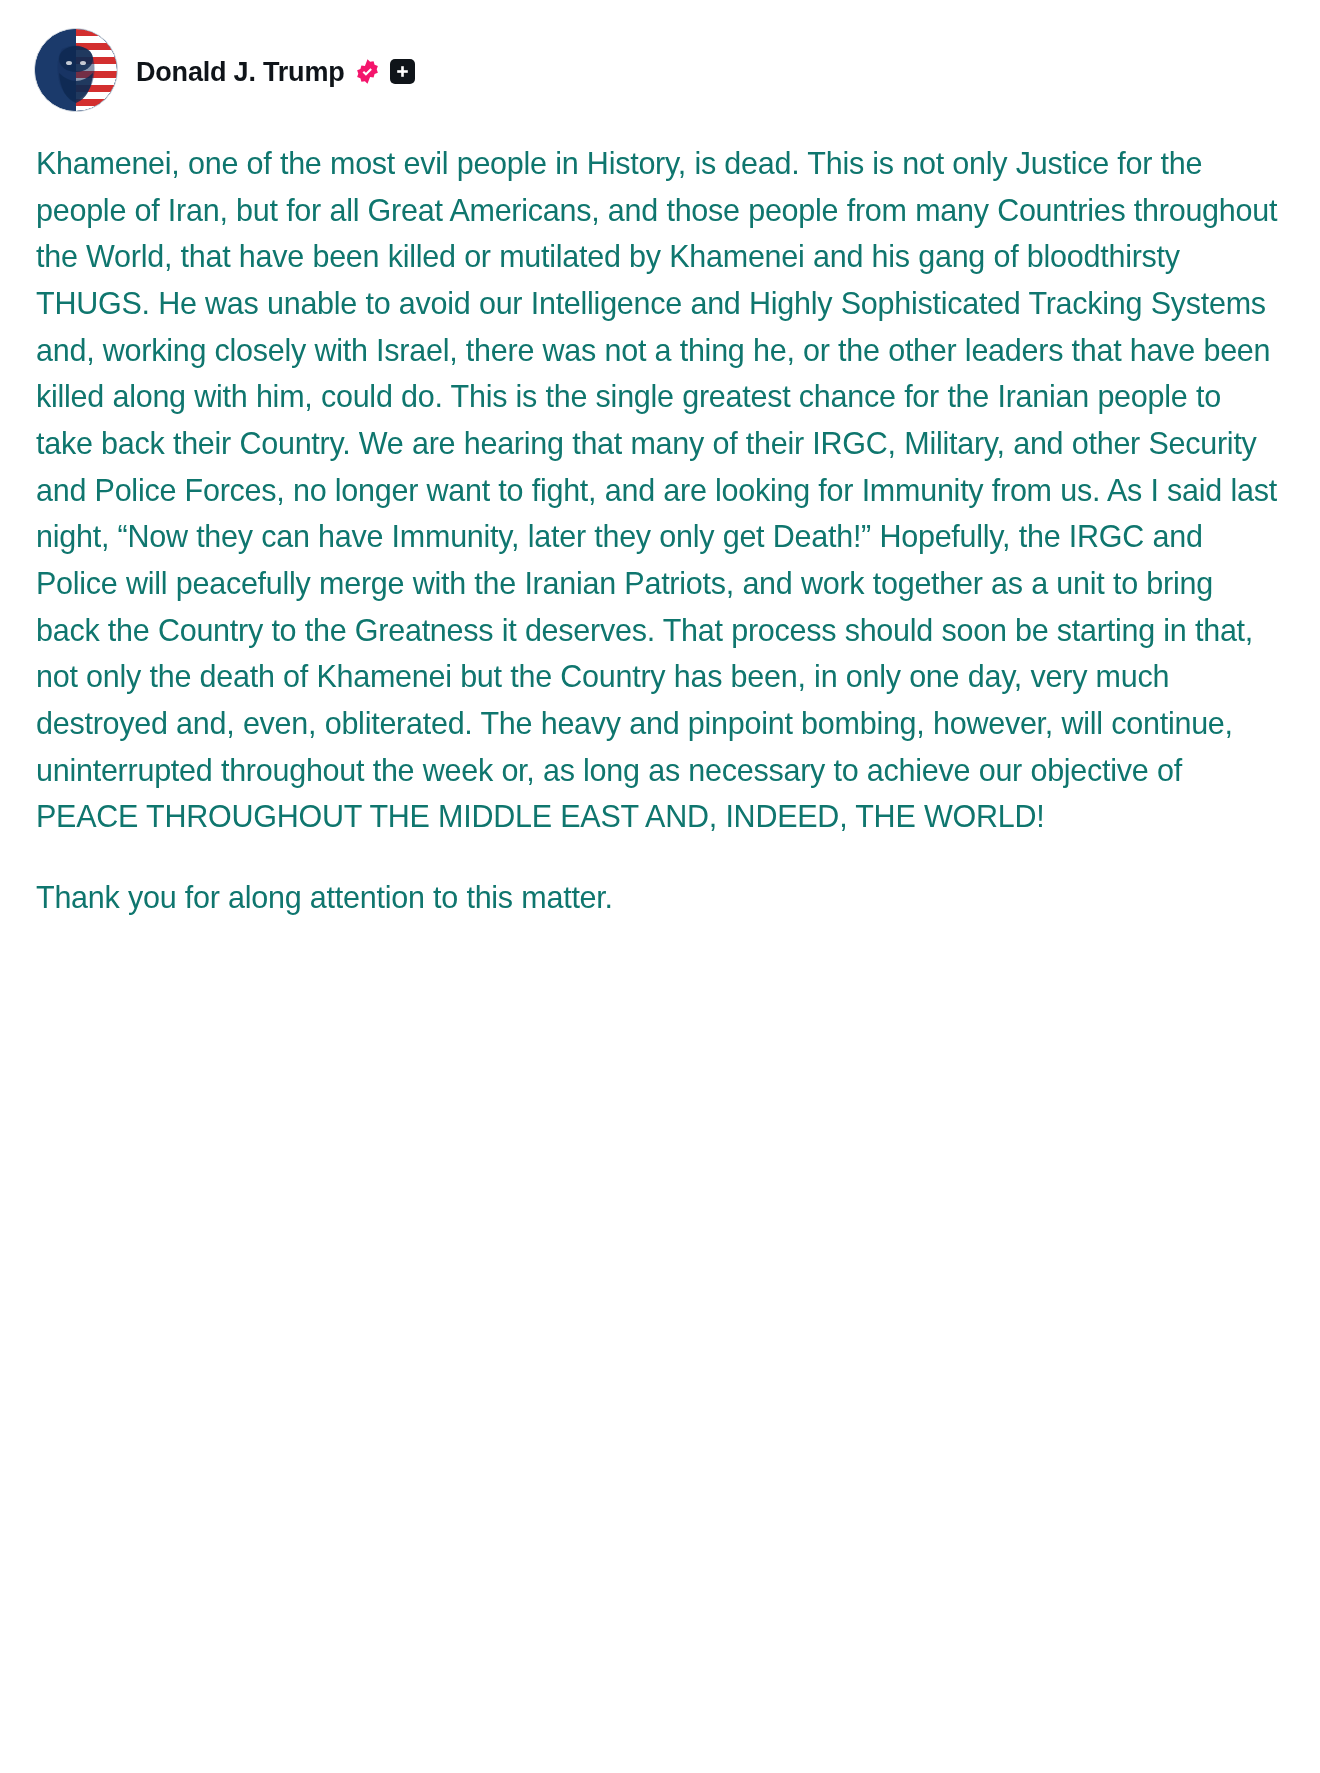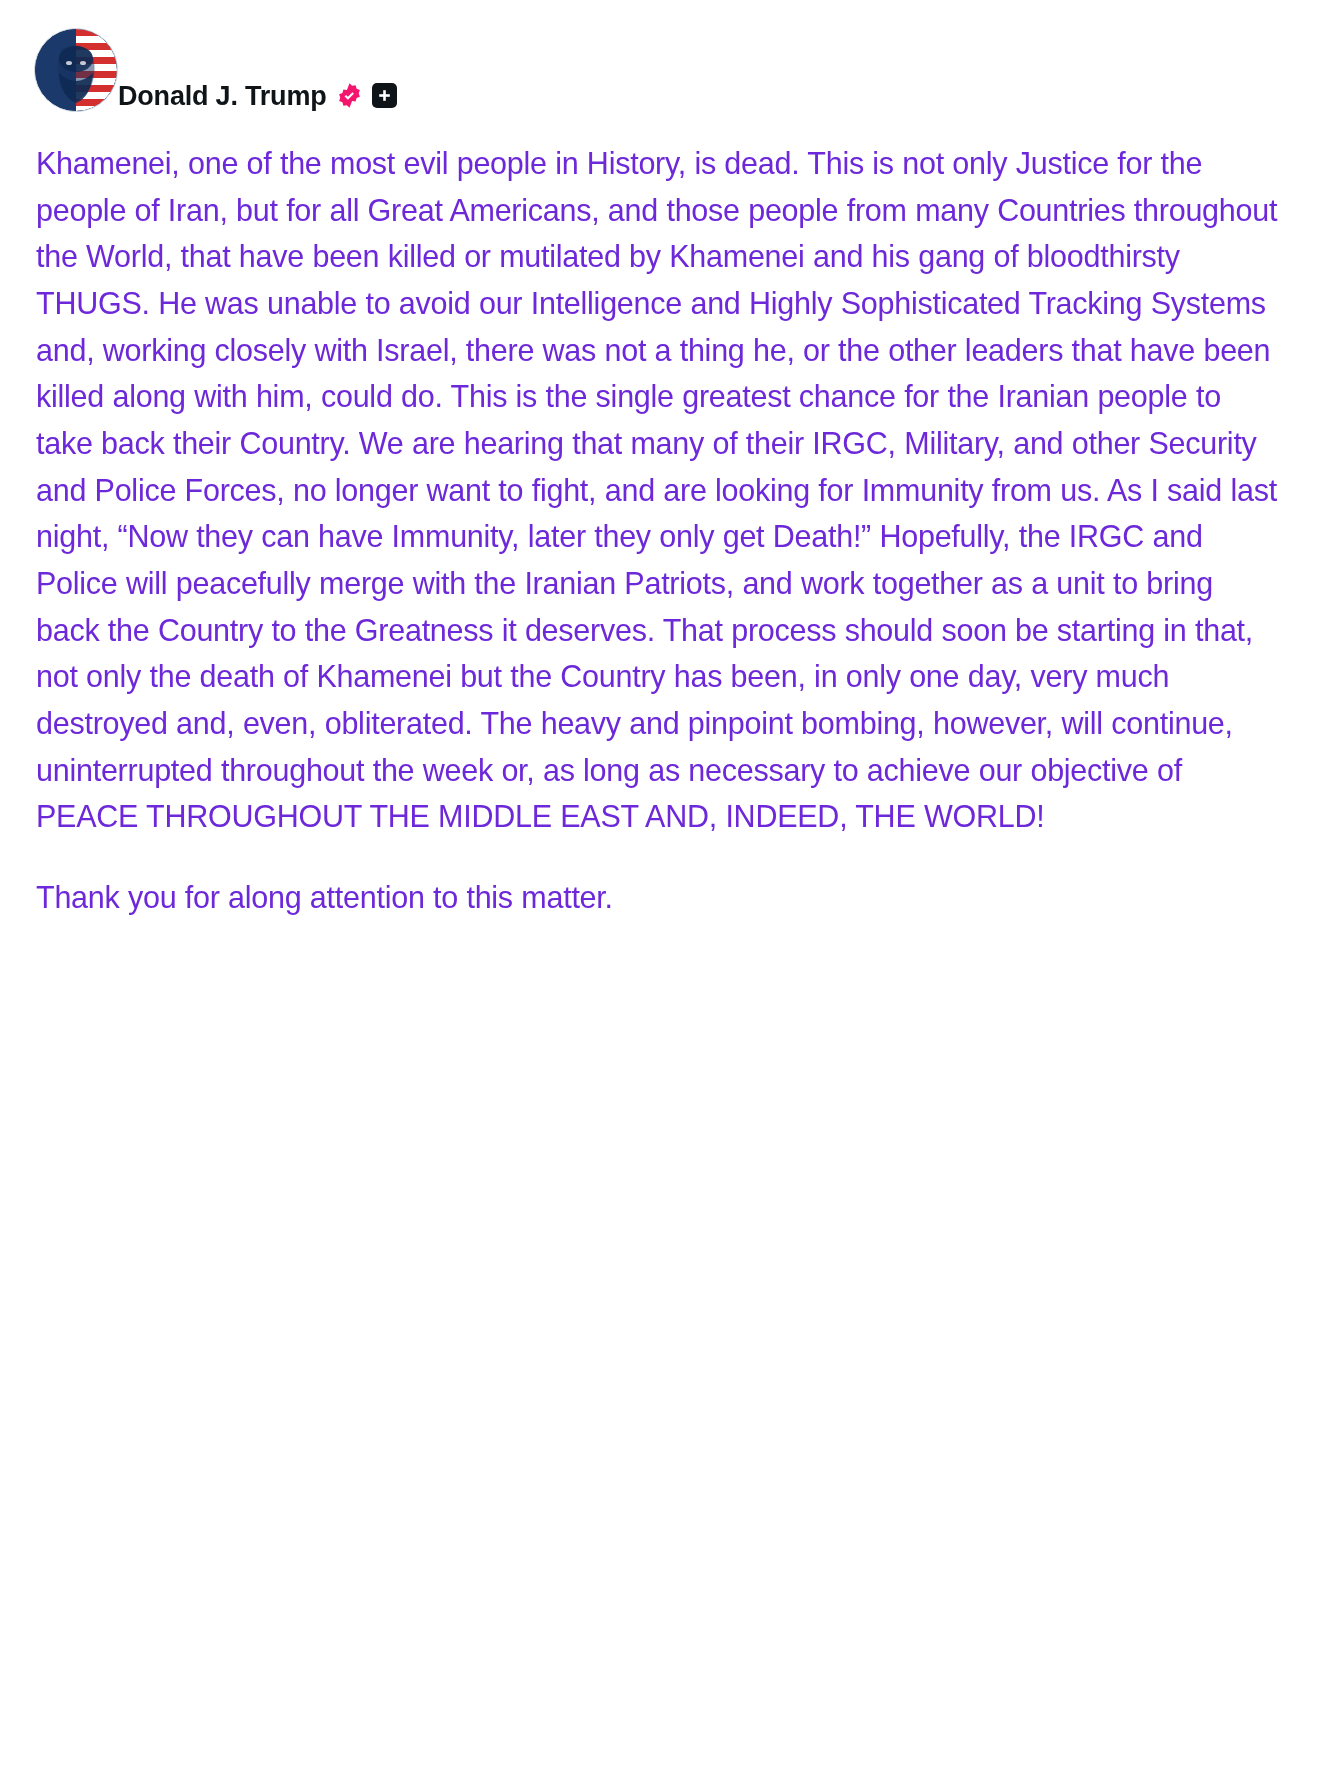--- a/index.html
+++ b/index.html
@@ -14,21 +14,22 @@
     color: #16181c;
     -webkit-font-smoothing: antialiased;
   }
   .post {
     width: 1320px;
     box-sizing: border-box;
     padding: 28px 34px 0 34px;
   }
   .header {
     display: flex;
-    align-items: flex-end;
+    align-items: center;
+    gap: 18px;
     padding-bottom: 14px;
   }
   .avatar {
     width: 82px;
     height: 82px;
     border-radius: 50%;
     flex: 0 0 auto;
     overflow: hidden;
     position: relative;
     background: #1c3d6e;
@@ -77,21 +78,21 @@
     margin-top: 5px;
     letter-spacing: -0.1px;
   }
   .body {
     padding: 14px 2px 40px 2px;
   }
   .body p {
     margin: 0 0 34px 0;
     font-size: 30.5px;
     line-height: 1.53;
-    color: #6d28d9;
+    color: #0f766e;
     letter-spacing: -0.25px;
     font-weight: 400;
     word-spacing: 0.2px;
   }
   .body p:last-child { margin-bottom: 0; }
 </style>
 </head>
 <body>
 
 <div class="post">

